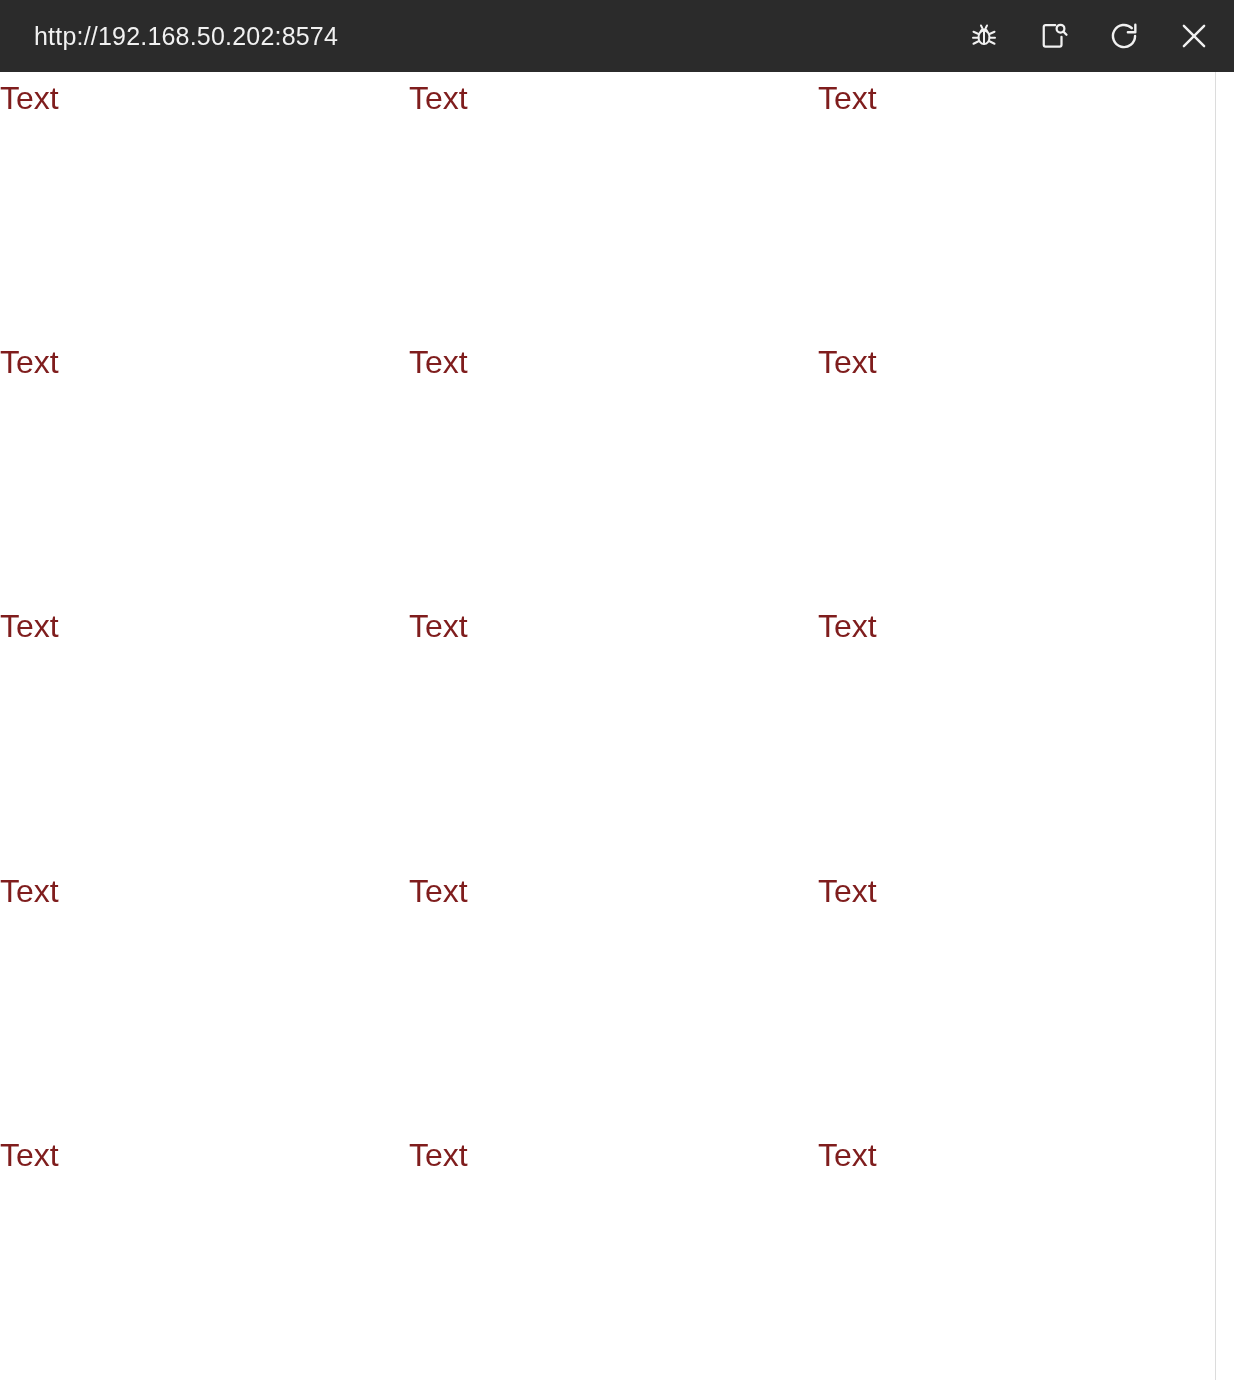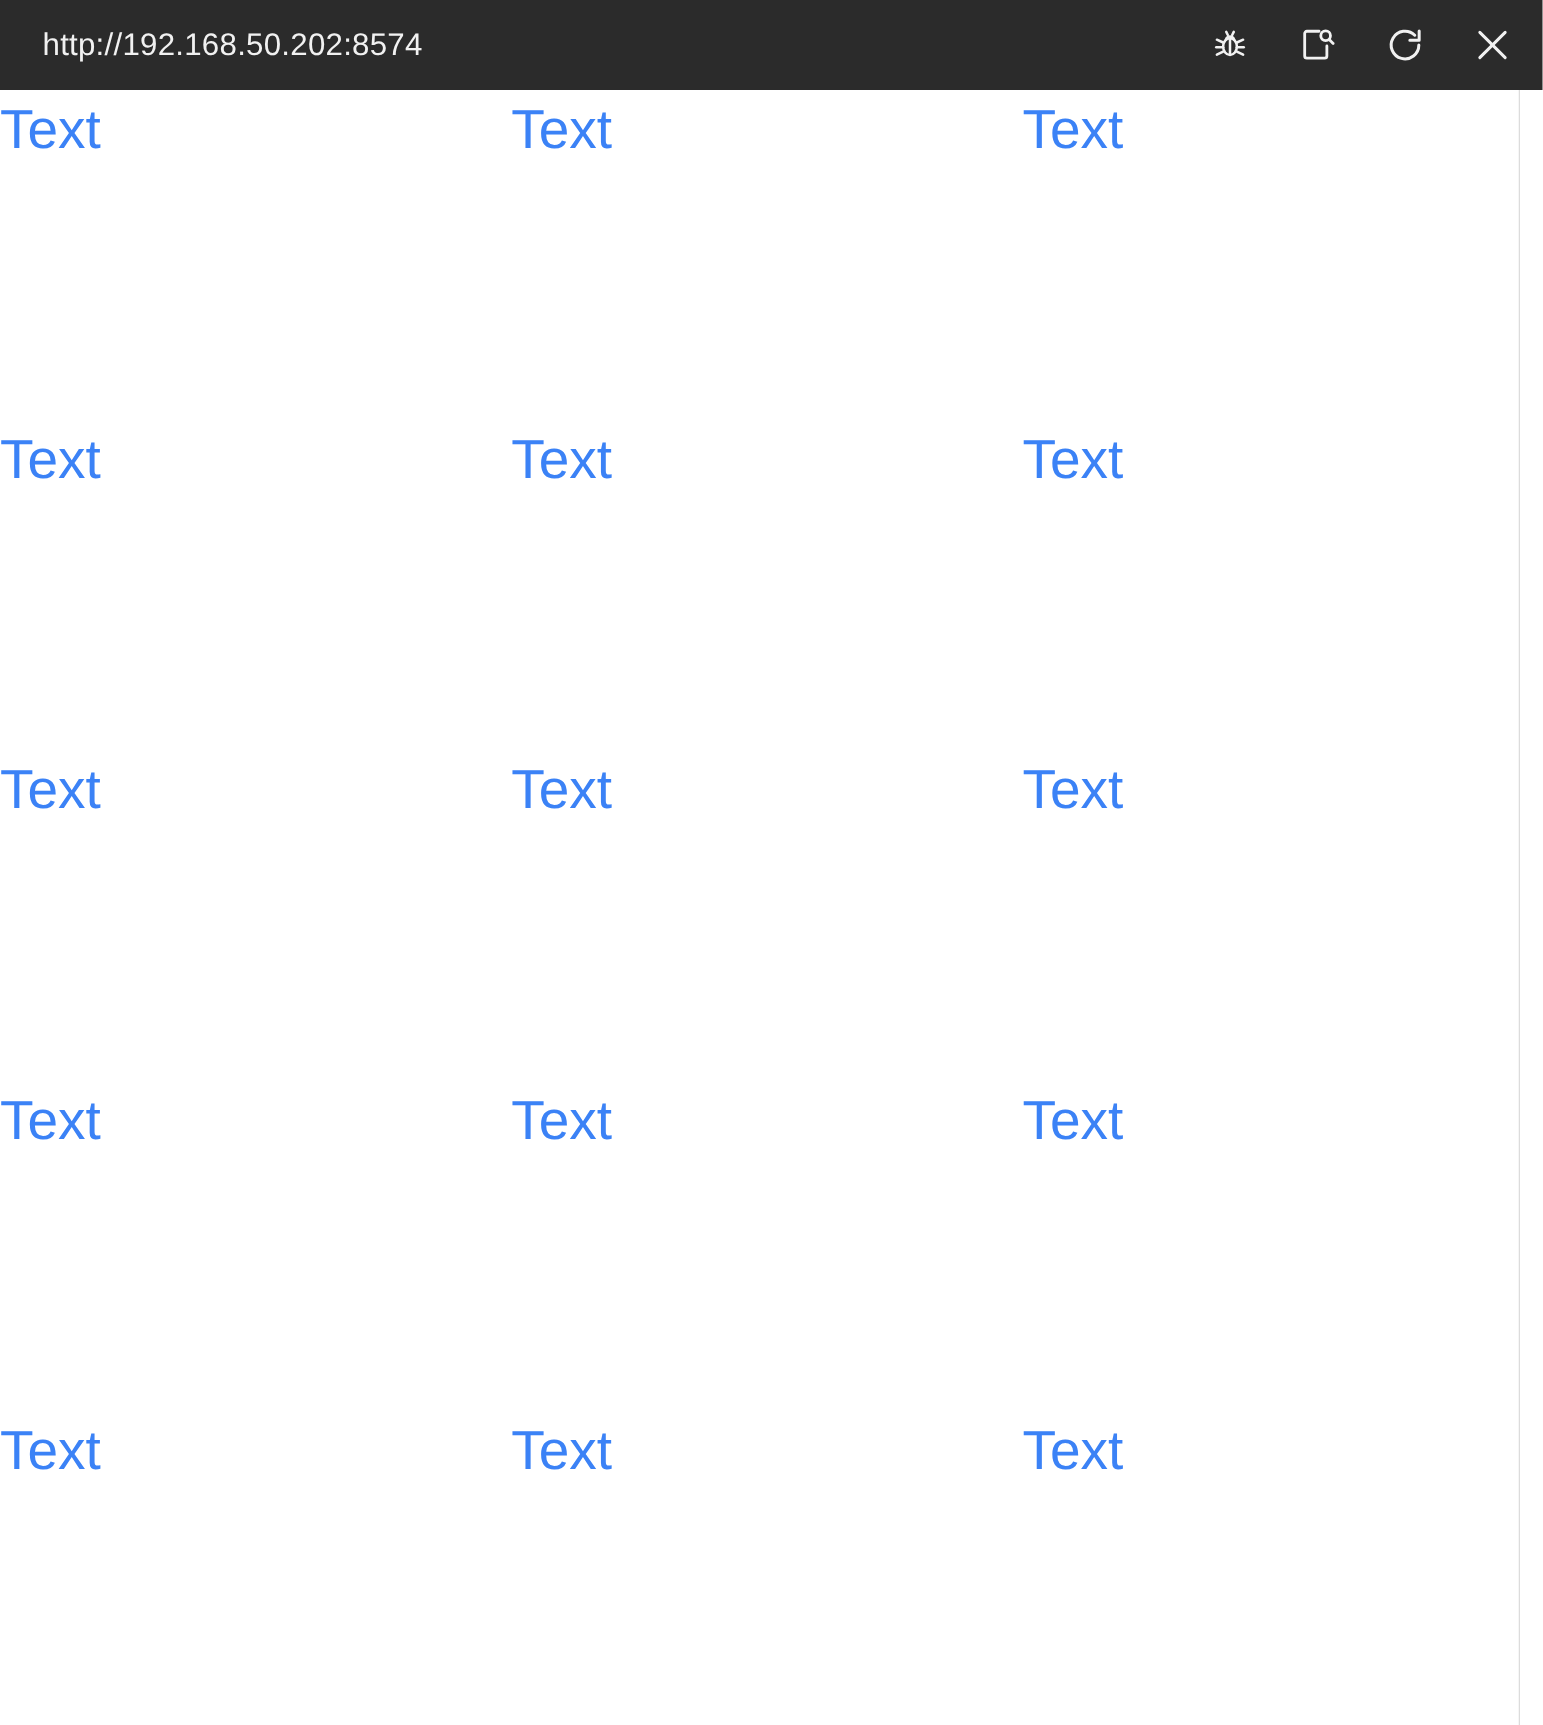--- a/index.html
+++ b/index.html
@@ -75,23 +75,23 @@
     box-sizing: border-box;
   }
   .grid-row {
     position: absolute;
     left: 0;
     width: 1215px;
     height: 0;
   }
   .cell {
     position: absolute;
-    font-size: 44px;
+    font-size: 32px;
     line-height: 1;
-    color: #3b82f6;
+    color: #7f1d1d;
     white-space: nowrap;
   }
   .col0 { left: 0px; }
   .col1 { left: 409px; }
   .col2 { left: 818px; }
 
   
   .scroll-track {
     position: absolute;
     top: 0;

